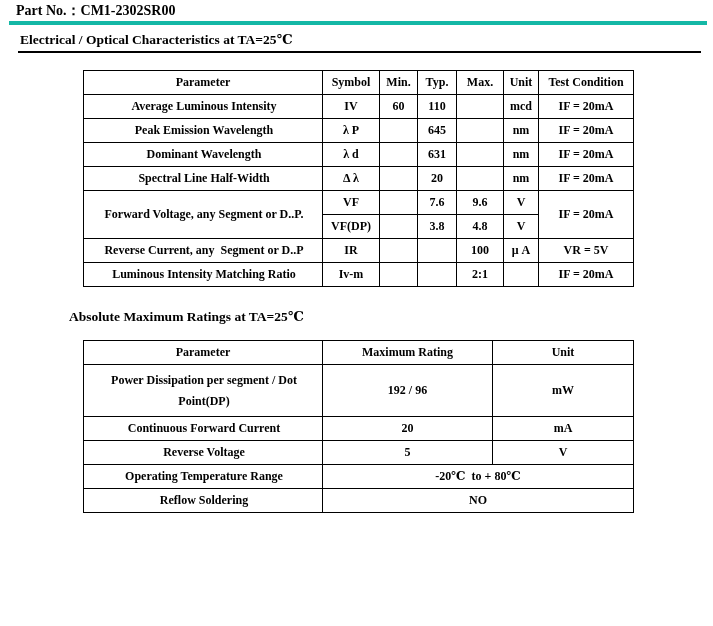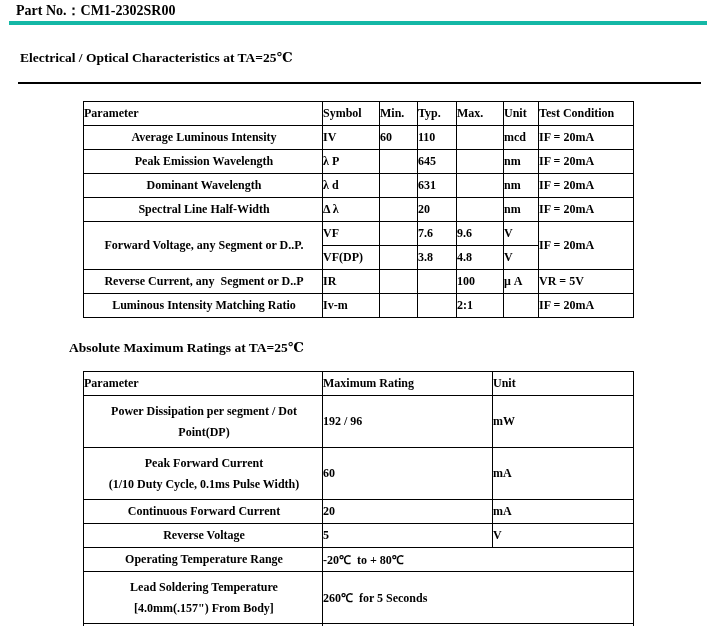--- a/index.html
+++ b/index.html
@@ -12,42 +12,42 @@
     font-weight: bold;
     overflow: hidden;
   }
   .partno-bar {
     margin: 0 6px 0 9px;
     padding: 2px 0 1px 7px;
     border-bottom: 4px solid #14b8a6;
     font-size: 14px;
   }
   .section-title {
-    margin: 20px 12px 0 18px;
-    padding: 4px 0 16px 2px;
+    margin: 2px 12px 0 18px;
+    padding: 4px 0 3px 2px;
     border-bottom: 2px solid #000;
     font-size: 13.5px;
   }
   .section-title2 {
     margin: 21px 0 0 69px;
     font-size: 13.5px;
   }
   table { border-collapse: collapse; table-layout: fixed; }
   .t1 { margin: 17px 0 0 83px; width: 550px; }
   .t2 { margin: 15px 0 0 83px; width: 550px; }
   th, td {
     border: 1px solid #000;
     font-size: 12px;
     font-weight: bold;
     padding: 0;
     vertical-align: middle;
   }
-  th { text-align: left; }
+  th { text-align: center; }
   td.param { text-align: center; padding-left: 6px; padding-right: 4px; }
-  td.c { text-align: left; font-family: Liberation Serif, serif; }
+  td.c { text-align: center; }
   tr { height: 24px; }
   tr.tall { height: 52px; }
   .t2 td.param div { line-height: 21px; }
 </style>
 </head>
 <body>
 
 <div class="page">
 
   <div class="partno-bar">
@@ -168,49 +168,34 @@
       <th>Unit</th>
     </tr>
     <tr class="tall">
       <td class="param">
         <div>Power Dissipation per segment / Dot</div>
         <div>Point(DP)</div>
       </td>
       <td class="c">192 / 96</td>
       <td class="c">mW</td>
     </tr>
-    <tr class="tall">
-      <td class="param">
-        <div>Peak Forward Current</div>
-        <div>(1/10 Duty Cycle, 0.1ms Pulse Width)</div>
-      </td>
-      <td class="c">60</td>
-      <td class="c">mA</td>
-    </tr>
     <tr>
       <td class="param">Continuous Forward Current</td>
       <td class="c">20</td>
       <td class="c">mA</td>
     </tr>
     <tr>
       <td class="param">Reverse Voltage</td>
       <td class="c">5</td>
       <td class="c">V</td>
     </tr>
     <tr>
       <td class="param">Operating Temperature Range</td>
       <td class="c" colspan="2">-20℃ &nbsp;to + 80℃</td>
     </tr>
-    <tr class="tall">
-      <td class="param">
-        <div>Lead Soldering Temperature</div>
-        <div>[4.0mm(.157") From Body]</div>
-      </td>
-      <td class="c" colspan="2">260℃ &nbsp;for 5 Seconds</td>
-    </tr>
     <tr>
       <td class="param">Reflow Soldering</td>
       <td class="c" colspan="2">NO</td>
     </tr>
   </tbody>
     </table>
 
 </div>
 
 </body></html>

